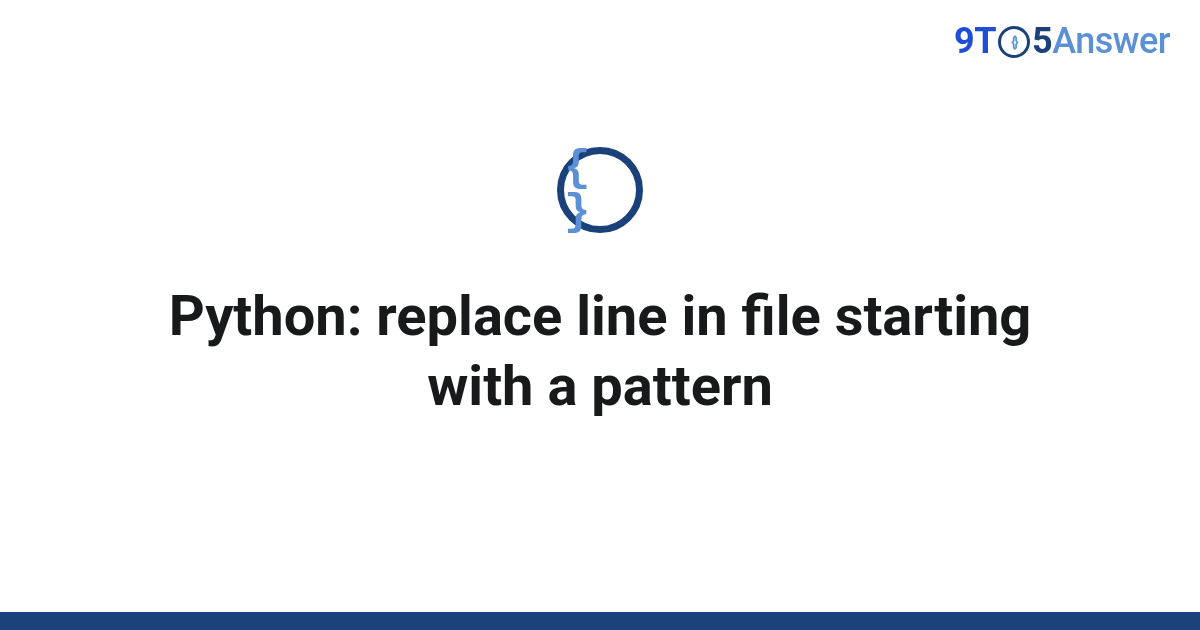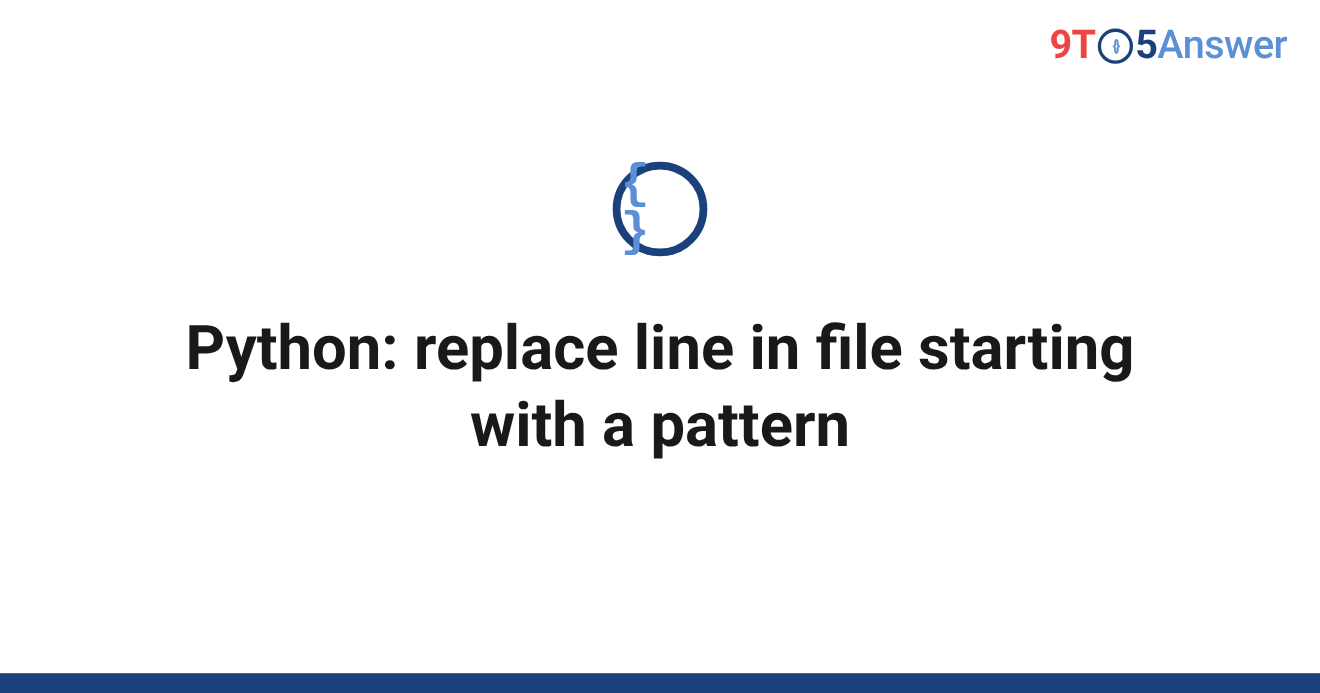--- a/index.html
+++ b/index.html
@@ -19,21 +19,21 @@
       position: absolute;
       top: 20px;
       right: 30px;
       font-size: 36px;
       font-weight: 600;
       letter-spacing: -0.5px;
       display: flex;
       align-items: center;
     }
     .brand-9t {
-      color: #ef4444;
+      color: #1d4ed8;
       font-weight: 700;
       text-align: center;
     }
     .brand-o {
       display: inline-flex;
       align-items: center;
       justify-content: center;
       width: 32px;
       height: 32px;
       border: 3px solid #1a417a;

